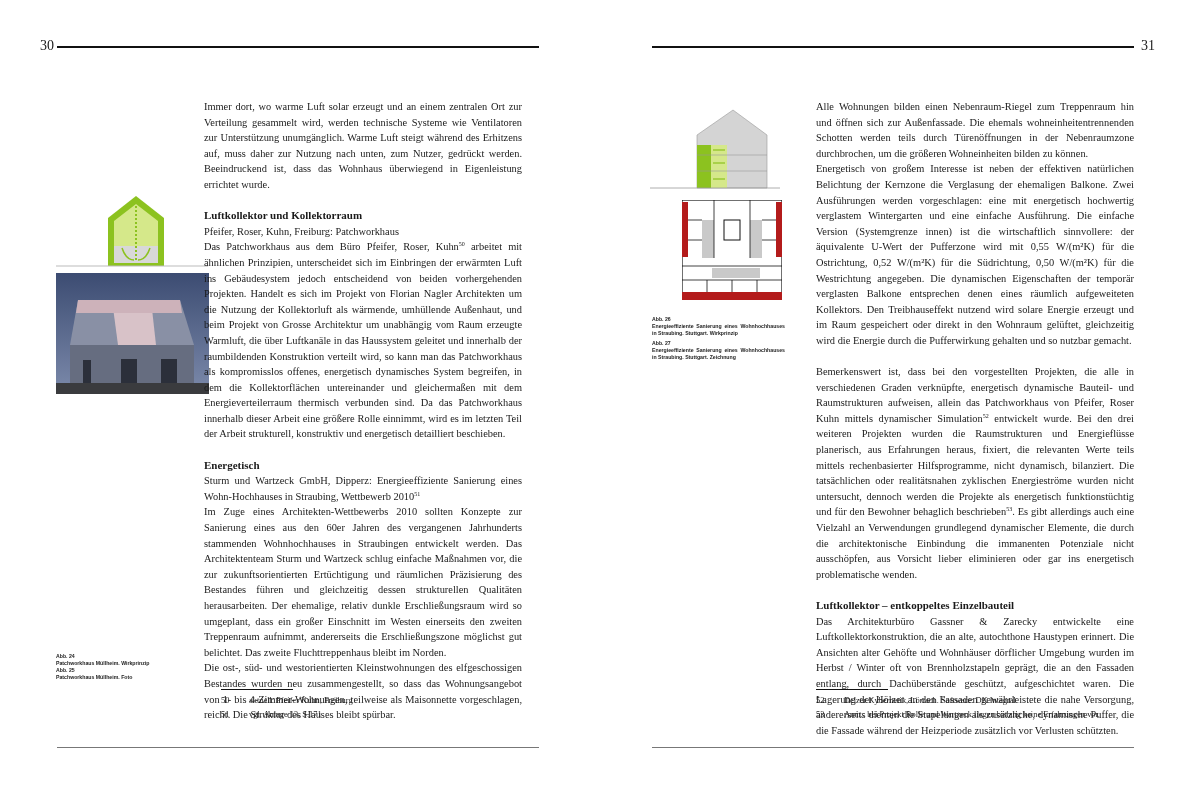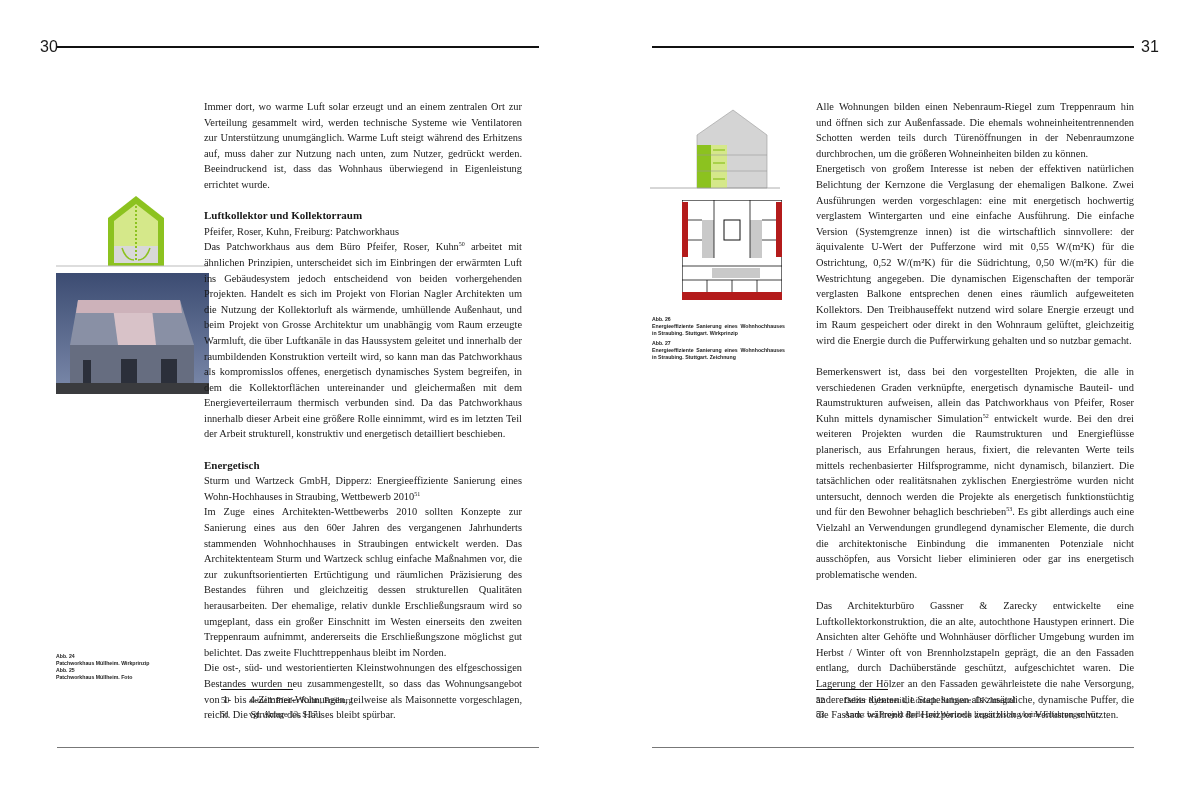--- a/index.html
+++ b/index.html
@@ -1,18 +1,18 @@
 <!DOCTYPE html>
 <html><head>
 <meta charset="utf-8">
 <style>
   html, body { margin:0; padding:0; background:#fff; }
   body { width:1191px; height:794px; position:relative; overflow:hidden;
          font-family:"DejaVu Serif","Liberation Serif",serif; color:#1a1a1a; }
-  .pn { position:absolute; top:38px; font-family:Liberation Sans, sans-serif; font-size:16px; }
+  .pn { position:absolute; top:38px; font-family:Liberation Serif, serif; font-size:14px; }
   .hr { position:absolute; height:1.5px; background:#111; }
   .frule { position:absolute; height:1px; background:#777; }
   .col { position:absolute; font-family:"Liberation Serif","DejaVu Serif",serif; font-size:10.4px; line-height:15.6px; text-align:justify; }
   .col p { margin:0; }
   .col h3 { margin:0; font-size:11px; font-weight:bold; line-height:15.6px; }
   .gap { height:15.6px; }
   .fn { position:absolute; font-family:"Liberation Serif",serif; font-size:8.4px; line-height:14px; }
   .fn .row { display:flex; }
   .fn .num { width:28px; }
   .fn-line { position:absolute; height:1px; background:#111; width:72px; }
@@ -137,20 +137,21 @@
     <div>Abb. 27</div>
     <div>Energieeffiziente Sanierung eines Wohnhochhauses in Straubing. Stuttgart. Zeichnung</div>
   </div>
 
   <div class="col" style="left:816px; top:99px; width:318px;">
     <p>Alle Wohnungen bilden einen Nebenraum-Riegel zum Treppenraum hin und öffnen sich zur Außenfassade. Die ehemals wohneinheitentrennenden Schotten werden teils durch Türenöffnungen in der Nebenraumzone durchbrochen, um die größeren Wohneinheiten bilden zu können.</p>
     <p>Energetisch von großem Interesse ist neben der effektiven natürlichen Belichtung der Kernzone die Verglasung der ehemaligen Balkone. Zwei Ausführungen werden vorgeschlagen: eine mit energetisch hochwertig verglastem Wintergarten und eine einfache Ausführung. Die einfache Version (Systemgrenze innen) ist die wirtschaftlich sinnvollere: der äquivalente U-Wert der Pufferzone wird mit 0,55 W/(m²K) für die Ostrichtung, 0,52 W/(m²K) für die Südrichtung, 0,50 W/(m²K) für die Westrichtung angegeben. Die dynamischen Eigenschaften der temporär verglasten Balkone entsprechen denen eines räumlich aufgeweiteten Kollektors. Den Treibhauseffekt nutzend wird solare Energie erzeugt und im Raum gespeichert oder direkt in den Wohnraum gelüftet, gleichzeitig wird die Energie durch die Pufferwirkung gehalten und so nutzbar gemacht.</p>
     <div class="gap"></div>
     <p><span>Bemerkenswert ist, dass bei den vorgestellten Projekten, die alle in verschiedenen Graden verknüpfte, energetisch dynamische Bauteil- und Raumstrukturen aufweisen, allein das Patchworkhaus von Pfeifer, Roser Kuhn mittels dynamischer Simulation</span><sup>52</sup><span> entwickelt wurde. Bei den drei weiteren Projekten wurden die Raumstrukturen und Energieflüsse planerisch, aus Erfahrungen heraus, fixiert, die relevanten Werte teils mittels rechenbasierter Hilfsprogramme, nicht dynamisch, bilanziert. Die tatsächlichen oder realitätsnahen zyklischen Energieströme wurden nicht untersucht, dennoch werden die Projekte als energetisch funktionstüchtig und für den Bewohner behaglich beschrieben</span><sup>53</sup><span>. Es gibt allerdings auch eine Vielzahl an Verwendungen grundlegend dynamischer Elemente, die durch die architektonische Einbindung die immanenten Potenziale nicht ausschöpfen, aus Vorsicht lieber eliminieren oder gar ins energetisch problematische wenden.</span></p>
     <div class="gap"></div>
+    <h3>Luftkollektor – entkoppeltes Einzelbauteil</h3>
     <p>Das Architekturbüro Gassner &amp; Zarecky entwickelte eine Luftkollektorkonstruktion, die an alte, autochthone Haustypen erinnert. Die Ansichten alter Gehöfte und Wohnhäuser dörflicher Umgebung wurden im Herbst / Winter oft von Brennholzstapeln geprägt, die an den Fassaden entlang, durch Dachüberstände geschützt, aufgeschichtet waren. Die Lagerung der Hölzer an den Fassaden gewährleistete die nahe Versorgung, andererseits dienten die Stapelungen als zusätzliche, dynamische Puffer, die die Fassade während der Heizperiode zusätzlich vor Verlusten schützten.</p>
   </div>
 
   <div class="fn-line" style="left:816px; top:689px;"></div>
   <div class="fn" style="left:816px; top:694px; width:318px;">
     <div class="row">
         <span class="num">52</span>
         <span>Delzer Kybernetik, Lörrach. Software: DK Integral</span>
       </div>
     <div class="row">

